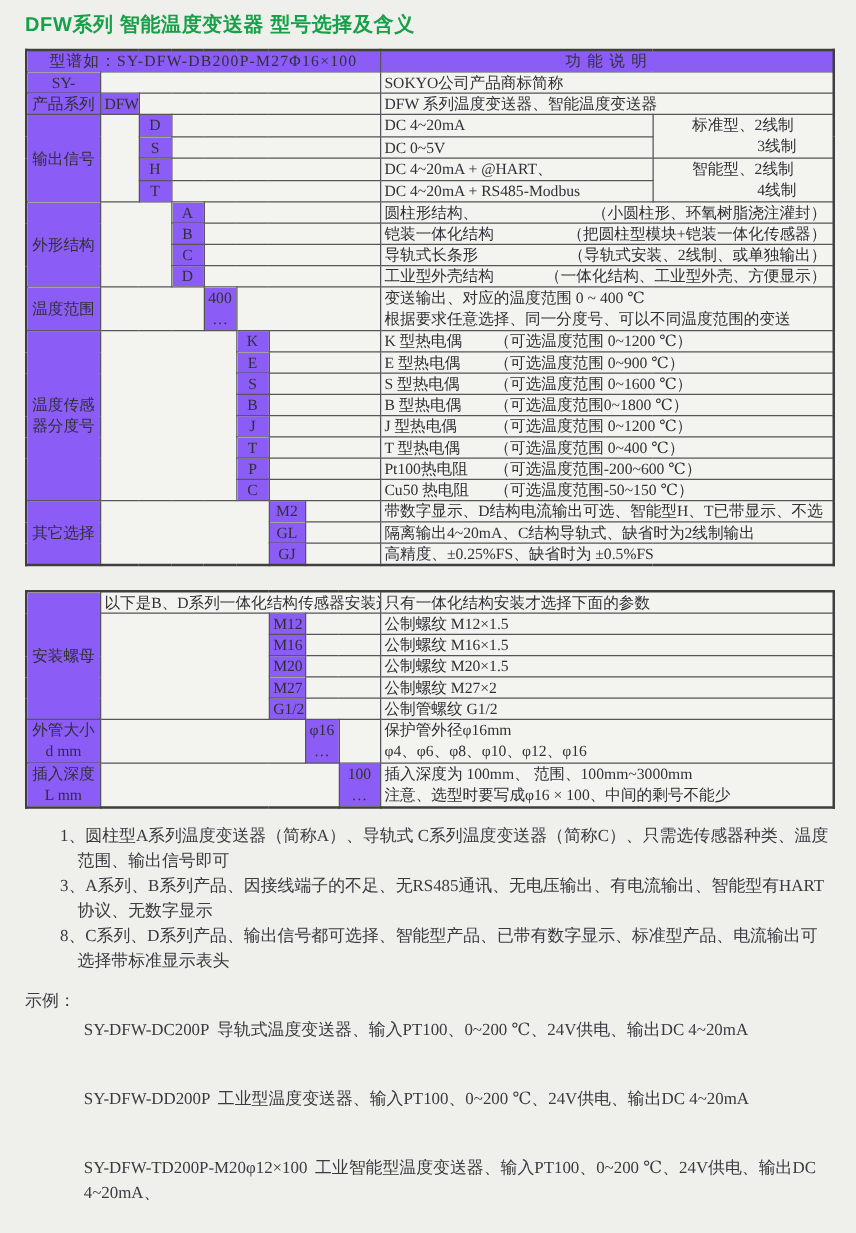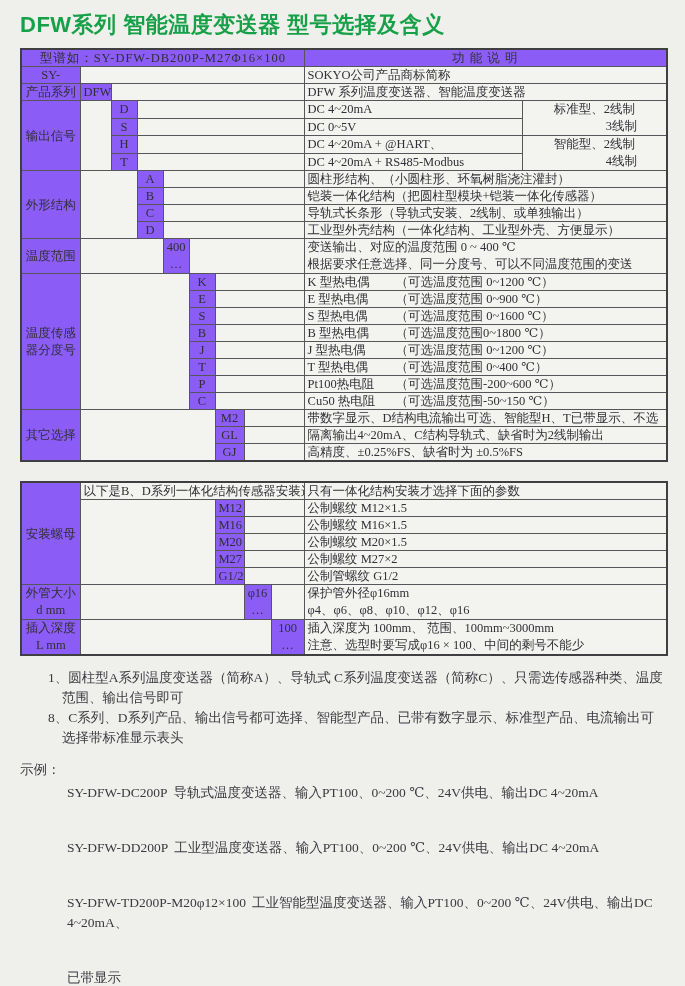--- a/index.html
+++ b/index.html
@@ -6,42 +6,42 @@
   html,body { margin:0; padding:0; }
   body {
     width:685px; height:986px; overflow:hidden;
     background:#efefec;
     font-family:"Liberation Serif","DejaVu Serif",serif;
     color:#303036;
   }
   .page { padding:8px 19px 0 20px; }
   .title {
     font-family:"Liberation Sans","DejaVu Sans",sans-serif;
-    font-weight:700; font-size:22px; color:#16a047;
+    font-weight:700; font-size:16px; color:#16a047;
     margin:2px 0 8px 0; letter-spacing:0.5px;
   }
   table.spec {
     border-collapse:collapse; width:646px; table-layout:fixed;
     border:2px solid #3f3f42; background:#f3f3f0;
   }
   .spec td {
     border:1px solid #55555a; height:17px;
     font-size:12.5px; line-height:16px;
     padding:0 3px; overflow:hidden; white-space:nowrap;
     vertical-align:middle;
   }
   .spec tr.dbl td { height:34px; }
   .g { background:#8b5cf6; text-align:center; }
   .hdr { letter-spacing:1px; }
   .fn { padding-left:7px; }
   .two div { height:17px; line-height:17px; }
   .notecell { padding:0; }
   .notecell .l1 { text-align:center; }
   .notecell .l2 { text-align:right; padding-right:26px; }
-  .split { display:flex; padding-right:2px; }
+  .split { display:flex; justify-content:space-between; padding-right:2px; }
   .sd { display:inline-block; width:88px; }
   .t2 { margin-top:19px; }
   .tight { padding:0 2px; font-size:12px; }
   .notes { margin-top:12px; font-size:13.5px; line-height:20px; color:#3a3a40; width:646px; }
   .note-item { margin-left:42px; text-indent:-14px; }
   .ex-row { position:relative; padding-left:47px; }
   .ex-label { position:absolute; left:0; top:12px; }
   .ex-model { display:inline-block; min-width:90px; margin-right:6px;margin-top:35px; }
   .ex-row:last-child .ex-model { min-width:53px; }
 </style>
@@ -310,20 +310,21 @@
       <td class="fn two">
         <div>插入深度为 100mm、 范围、100mm~3000mm</div>
         <div>注意、选型时要写成φ16 × 100、中间的剩号不能少</div>
       </td>
     </tr>
   </tbody>
     </table>
 
   <div class="notes">
     <div class="note-item">1、圆柱型A系列温度变送器（简称A）、导轨式 C系列温度变送器（简称C）、只需选传感器种类、温度范围、输出信号即可</div>
+    <div class="note-item">3、A系列、B系列产品、因接线端子的不足、无RS485通讯、无电压输出、有电流输出、智能型有HART协议、无数字显示</div>
     <div class="note-item">8、C系列、D系列产品、输出信号都可选择、智能型产品、已带有数字显示、标准型产品、电流输出可选择带标准显示表头</div>
 
     <div class="ex-row">
       <span class="ex-label">示例：</span>
       <span class="ex-model">SY-DFW-DC200P</span><span class="ex-desc">导轨式温度变送器、输入PT100、0~200 ℃、24V供电、输出DC 4~20mA</span>
     </div>
     <div class="ex-row">
       <span class="ex-model">SY-DFW-DD200P</span><span class="ex-desc">工业型温度变送器、输入PT100、0~200 ℃、24V供电、输出DC 4~20mA</span>
     </div>
     <div class="ex-row">

